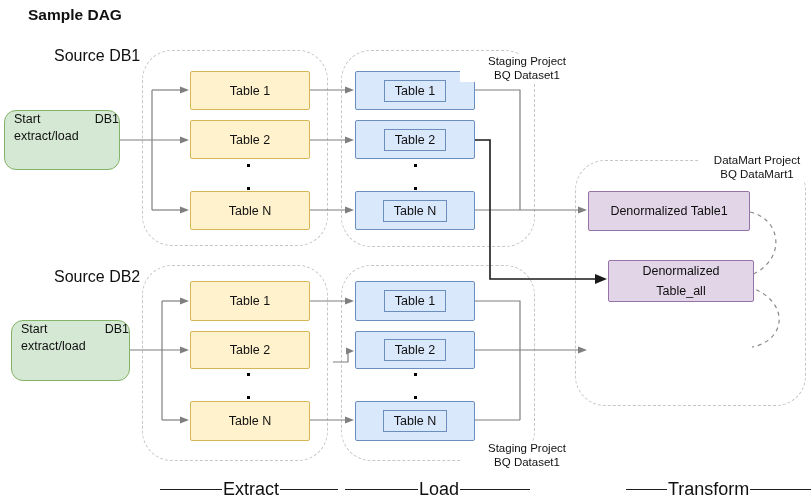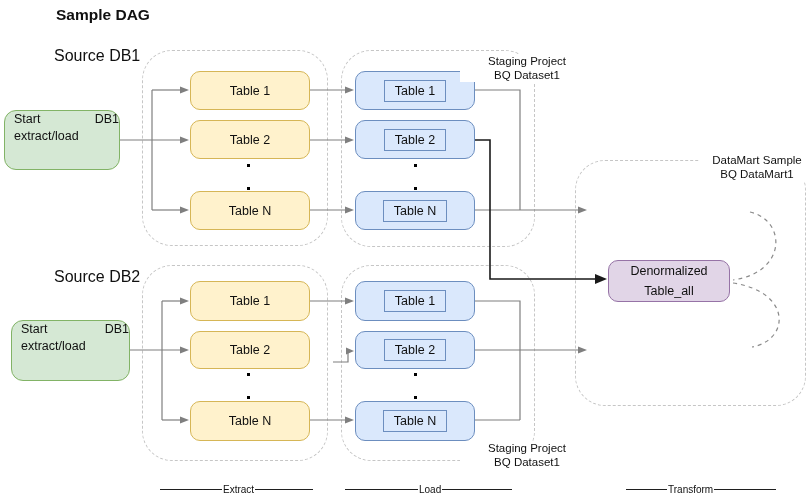--- a/index.html
+++ b/index.html
@@ -5,39 +5,39 @@
   html,body{margin:0;padding:0;background:#fff;}
   #canvas{
     position:relative; width:811px; height:499px; background:#ffffff;
     font-family:"Liberation Sans", sans-serif; color:#101010; overflow:hidden;
   }
   .container-dashed{
     position:absolute; border:1.6px dashed #c6c6c6; border-radius:30px;
     box-sizing:border-box; z-index:1; background:transparent;
   }
   .node{
-    position:absolute; border-radius:10px; box-sizing:border-box;
+    position:absolute; border-radius:2px; box-sizing:border-box;
     display:flex; align-items:center; justify-content:center;
     font-size:12.5px; z-index:3; text-align:center;
   }
   .green{background:#d5e8d4; border:1px solid #82b366; border-radius:12px;}
   .yellow{background:#fff2cc; border:1px solid #d6b656;}
   .blue{background:#dae8fc; border:1px solid #6c8ebf;}
   .purple{background:#e1d5e7; border:1px solid #9673a6;}
   .start-node{flex-direction:row; align-items:flex-start; justify-content:center;
     padding-left:9px; line-height:17px; text-align:left;}
   .inner-rect{border:1px solid #6c8ebf; background:#dae8fc; padding:3px 10px; font-size:12.5px;}
   .two-line{flex-direction:column; line-height:20px;}
   .lbl{position:absolute; font-size:11.5px; line-height:14px; text-align:center;
     z-index:4; background:#fff; padding:0 2px;}
   .src-lbl{position:absolute; font-size:16px; z-index:4;}
-  .title{position:absolute; font-size:15.5px; font-weight:bold; z-index:4;margin-left:28px;}
+  .title{position:absolute; font-size:15.5px; font-weight:bold; z-index:4;}
   .dot{position:absolute; width:3px; height:3px; background:#000; z-index:3;}
   .stage{position:absolute; display:flex; align-items:center; height:14px;
-    font-size:10px; z-index:4;}
+    font-size:18px; z-index:4;}
   .sline{height:1px; background:#1f1f1f;}
   .stage span{margin:0 1px;}
   svg.wires{position:absolute; left:0; top:0; z-index:2;}
 </style>
 </head>
 <body>
 
 <div id="canvas">
 
   <div class="title" style="left:28px; top:6px;">Sample DAG</div>
@@ -160,26 +160,27 @@
   <div class="dot" style="left:247px; top:396px;"></div>
   <div class="dot" style="left:414px; top:373px;"></div>
   <div class="dot" style="left:414px; top:396px;"></div>
 
   <div class="lbl" style="left:460px; top:441px; width:130px;">
     <div>Staging Project</div>
     <div>BQ Dataset1</div>
   </div>
 
   <div class="lbl" style="left:700px; top:153px; width:110px;">
-    <div>DataMart Sample</div>
+    <div>DataMart Project</div>
     <div>BQ DataMart1</div>
   </div>
 
-
-  <div class="node purple two-line" style="left:608px; top:260px; width:122px; height:42px;">
+  <div class="node purple" style="left:588px; top:191px; width:162px; height:40px;">Denormalized Table1</div>
+
+  <div class="node purple two-line" style="left:608px; top:260px; width:146px; height:42px;">
     <div>Denormalized</div>
     <div>Table_all</div>
   </div>
 
 
   <div class="stage" style="left:160px; top:482px;">
     <div class="sline" style="width:62px;"></div>
     <span>Extract</span>
     <div class="sline" style="width:58px;"></div>
   </div>

